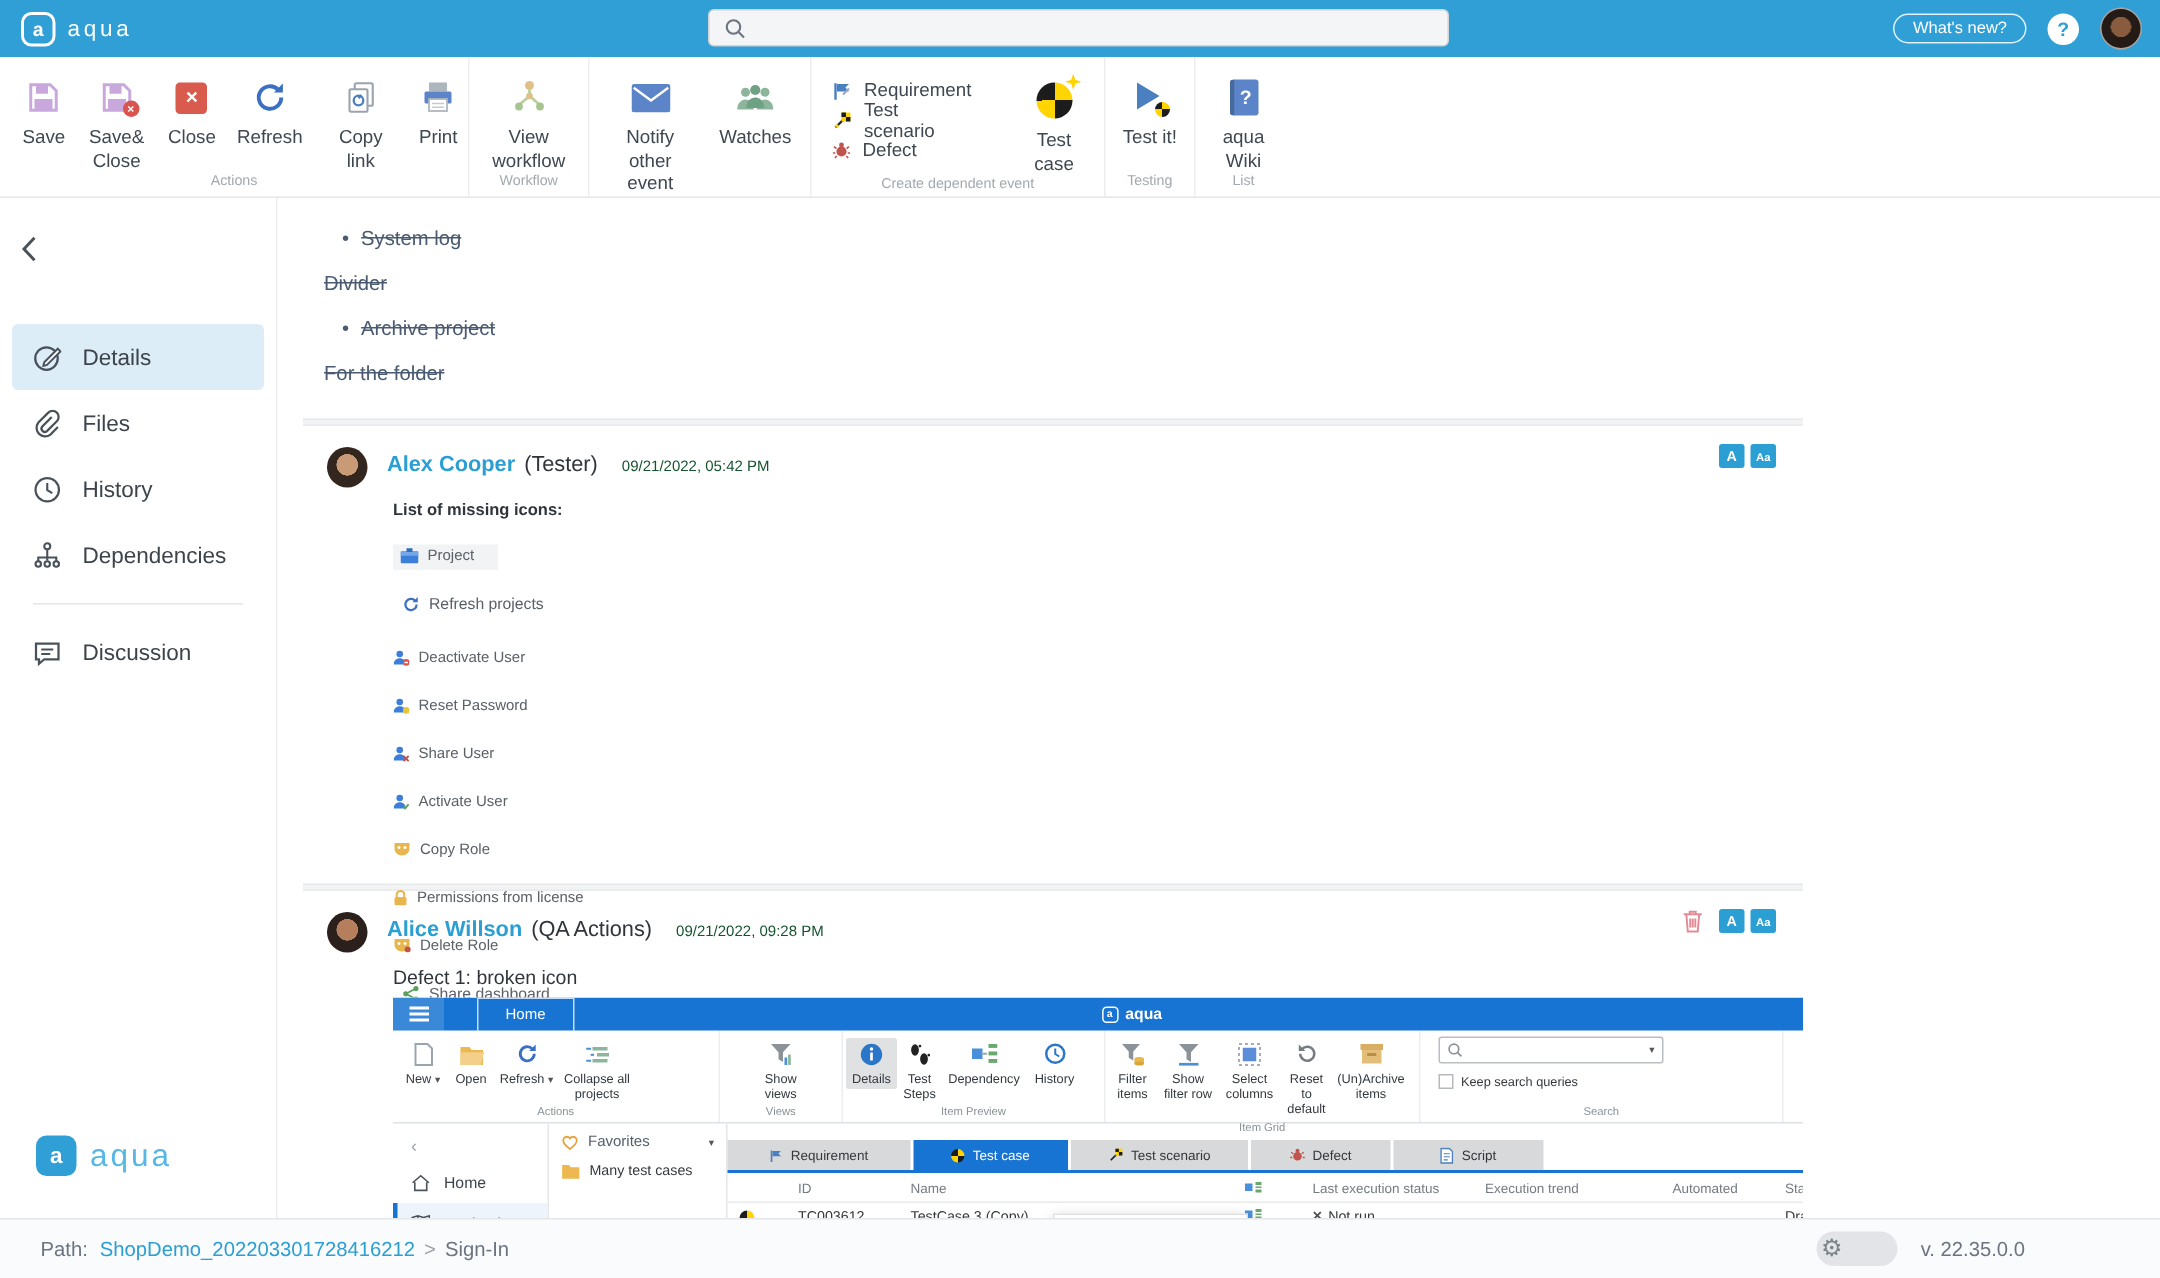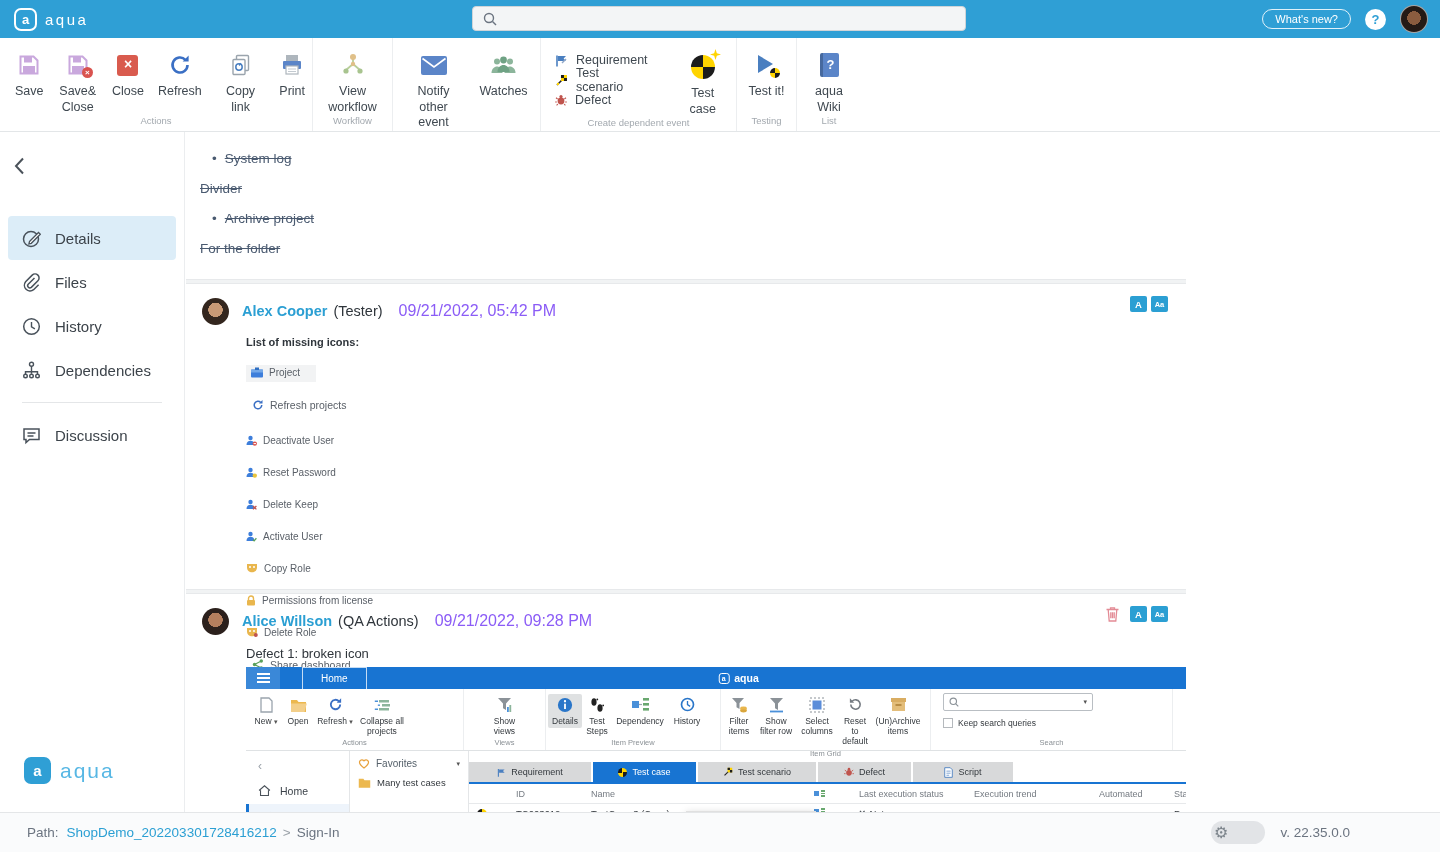--- a/index.html
+++ b/index.html
@@ -39,34 +39,34 @@
 .sidebar{position:absolute;top:132px;left:0;width:185px;height:680px;background:#fff;border-right:1px solid #ebedef}
 .back-btn{margin:24px 0 0 14px;width:20px;height:20px;display:flex;align-items:center;color:#4a525a}
 .snav{margin-top:40px}
 .snav-item{height:44px;display:flex;align-items:center;gap:14px;padding-left:14px;margin:0 8px;font-size:15px;color:#3c434a;border-radius:4px;cursor:default}
 .snav-item.active{background:#dcedf8}
 .snav-div{border-top:1px solid #e4e6e8;margin:10px 22px}
 .side-brand{position:absolute;bottom:28px;left:24px;display:flex;align-items:center;gap:9px}
 .side-brand-mark{width:27px;height:27px;background:#2f9fd5;border-radius:7px;display:flex;align-items:center;justify-content:center;color:#fff;font-weight:bold;font-size:15px}
 .side-brand-name{color:#57b7e4;font-size:21px;letter-spacing:2px}
 
-.main{position:absolute;top:132px;left:186px;width:1000px;height:680px;background:#fff;overflow:hidden}
+.main{position:absolute;top:132px;left:202px;width:1000px;height:680px;background:#fff;overflow:hidden}
 .strike-block{padding:4px 14px 8px 14px}
 .strike-line{margin:15px 0;font-size:13.5px;color:#4a5a70}
 .strike-line .bullet{margin:0 8px 0 12px}
 .struck{text-decoration:line-through}
 .section-gap{height:5px;background:#f1f3f4;border-top:1px solid #e7e9eb;border-bottom:1px solid #e7e9eb}
 .comment{position:relative;padding:14px 16px 20px 16px}
 .c-avatar{position:absolute;left:16px;top:14px;width:27px;height:27px;border-radius:50%}
 .av-alex{background:radial-gradient(circle at 50% 44%,#c99a76 0 35%,#33261e 36%)}
 .av-alice{background:radial-gradient(circle at 50% 44%,#b57f5e 0 35%,#2b201c 36%)}
 .c-head{margin-left:40px;display:flex;align-items:baseline;gap:6px;padding-top:4px}
 .c-name{color:#2b9fd3;font-weight:bold;font-size:14.5px}
 .c-role{color:#2f353b;font-size:14.5px}
-.c-time{color:#8b5cf6;font-size:16px;margin-left:10px}
+.c-time{color:#14532d;font-size:10px;margin-left:10px}
 .c-actions{position:absolute;right:18px;top:12px;display:flex;align-items:center;gap:4px}
 .ca-btn{width:17px;height:16px;background:#2b9fd3;border-radius:2px;color:#fff;font-weight:bold;font-size:9.5px;display:flex;align-items:center;justify-content:center}
 .ca-btn.tr{font-size:7.5px}
 .ca-trash{margin-right:6px;display:flex;align-items:center}
 .il-wrap{margin:16px 0 0 44px}
 .il-intro{font-size:11px;font-weight:bold;color:#2f353b;margin-bottom:7px}
 .il-item{display:flex;gap:6px;font-size:10px;color:#5a6068;height:15px;margin:17px 0}
 .il-chip{background:#f2f3f4;padding:2px 16px 2px 5px;width:fit-content;height:17px}
 .il-indent{margin-left:6px;height:19px}
 .il-div{width:56px;border-top:1px solid #d9dcdf;margin:4px 0}
@@ -448,21 +448,21 @@
             <circle cx="8.8" cy="8.6" r="2.2" fill="#e8c33c"></circle>
           </svg>
         <span>Reset Password</span>
       </div>
       <div class="il-item">
         <svg width="11" height="11" viewBox="0 0 11 11">
             <circle cx="4.5" cy="3" r="2.2" fill="#3d7edb"></circle>
             <path d="M.5 10c0-2.8 1.8-4.2 4-4.2s4 1.4 4 4.2z" fill="#3d7edb"></path>
             <path d="M7 7l3.4 3.4M10.4 7L7 10.4" stroke="#c0544d" stroke-width="1.3"></path>
           </svg>
-        <span>Delete Keep</span>
+        <span>Share User</span>
       </div>
       <div class="il-item">
         <svg width="11" height="11" viewBox="0 0 11 11">
             <circle cx="4.5" cy="3" r="2.2" fill="#3d7edb"></circle>
             <path d="M.5 10c0-2.8 1.8-4.2 4-4.2s4 1.4 4 4.2z" fill="#3d7edb"></path>
             <path d="M6.8 8.6l1.3 1.3 2.3-2.6" fill="none" stroke="#5aa05a" stroke-width="1.3"></path>
           </svg>
         <span>Activate User</span>
       </div>
       <div class="il-item" style="margin-top:6px">

